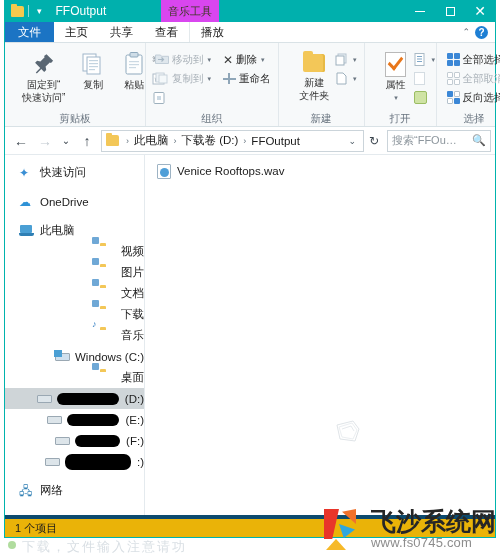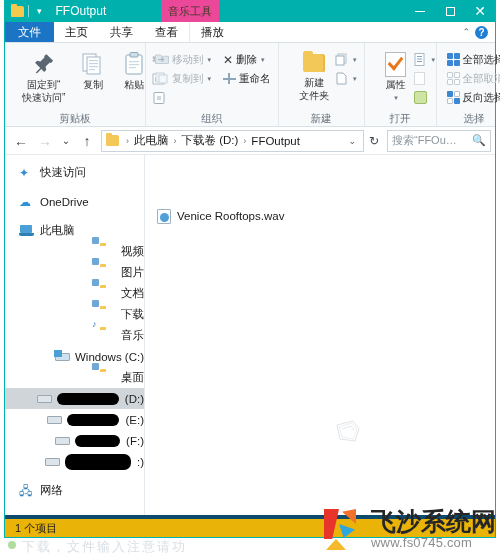--- a/index.html
+++ b/index.html
@@ -88,21 +88,21 @@
   .qat-chev {
     color:#ffffff; font-size:9px; line-height:1; padding:0 4px;
   }
   .title-text {
     color:#ffffff; font-size:12px; margin-left:10px;
     white-space:nowrap;
   }
   .ctx-tab {
     position:absolute; left:156px; top:0;
     width:58px; height:22px;
-    background:#ec4899;
+    background:#d946ef;
     display:flex; align-items:center; justify-content:center;
     font-size:11px; color:#3a3a20;
   }
   .winbtns {
     margin-left:auto; display:flex; height:22px;
   }
   .winbtn {
     width:30px; height:22px;
     display:flex; align-items:center; justify-content:center;
     color:#ffffff; font-size:12px;
@@ -313,21 +313,21 @@
     border-radius:7px; vertical-align:middle;
   }
 
   .filelist {
     flex:1; background:#ffffff; position:relative; overflow:hidden;
     padding-top:6px;
   }
   .file-item {
     display:flex; align-items:center; gap:6px;
     height:20px; padding-left:12px;
-    font-size:11.5px; color:#1b1b1b; white-space:nowrap;margin-top:45px;
+    font-size:11.5px; color:#1b1b1b; white-space:nowrap;
   }
   .wav-ic {
     width:14px; height:15px; background:#ffffff;
     border:1px solid #9db3c4; border-radius:1px; position:relative;
     flex:0 0 auto;
   }
   .wav-ic:after{
     content:"";
     position:absolute; left:2px; top:3px; width:9px; height:9px;
     background:#4f9fd8; border-radius:50%;

